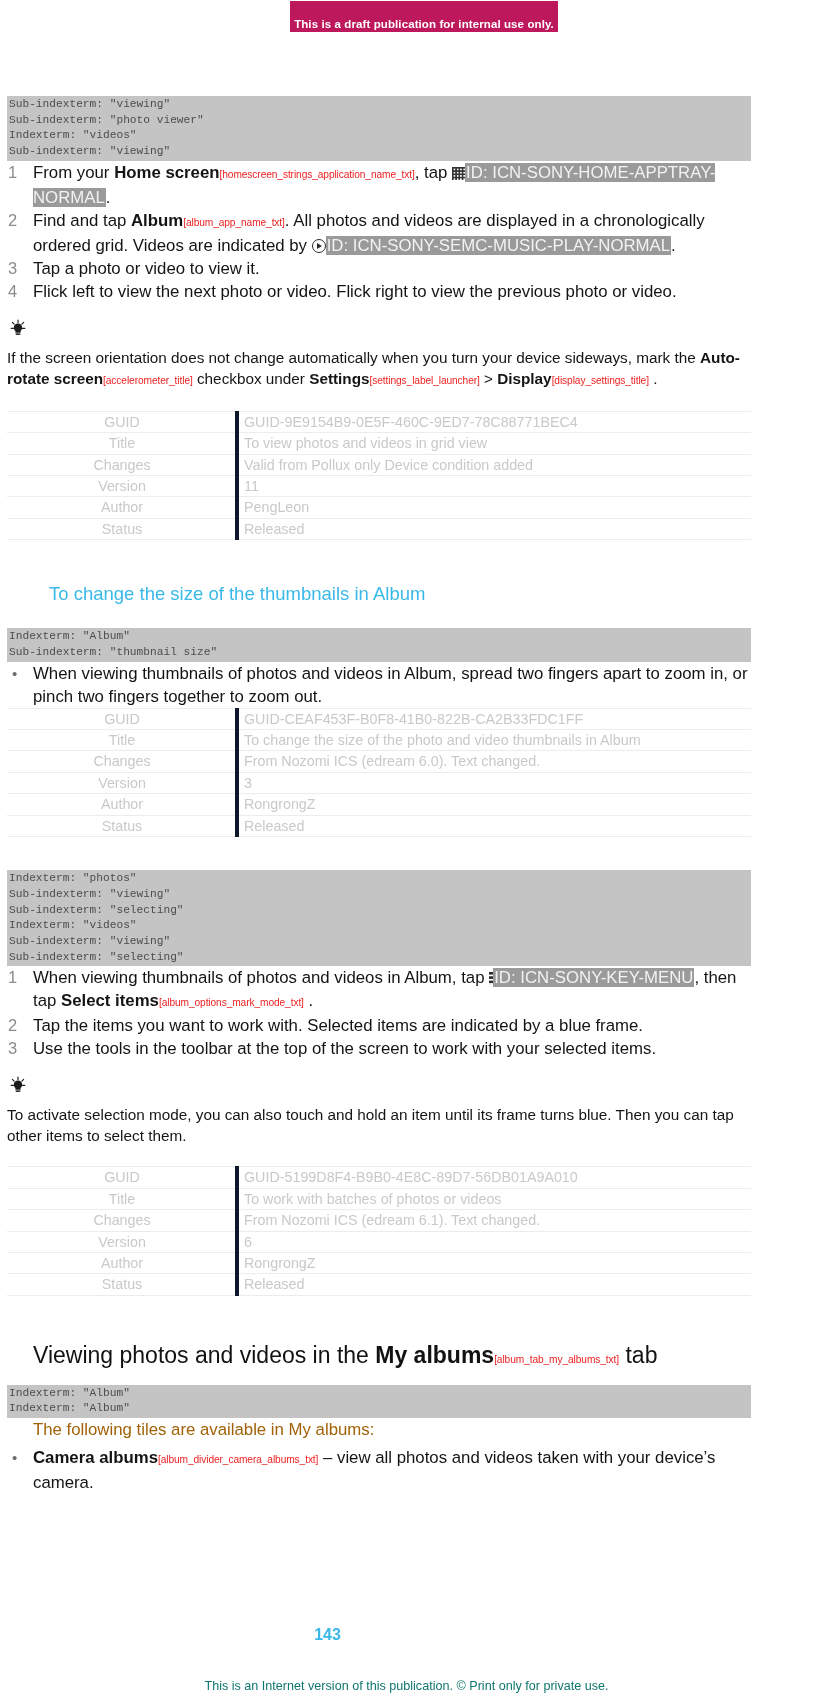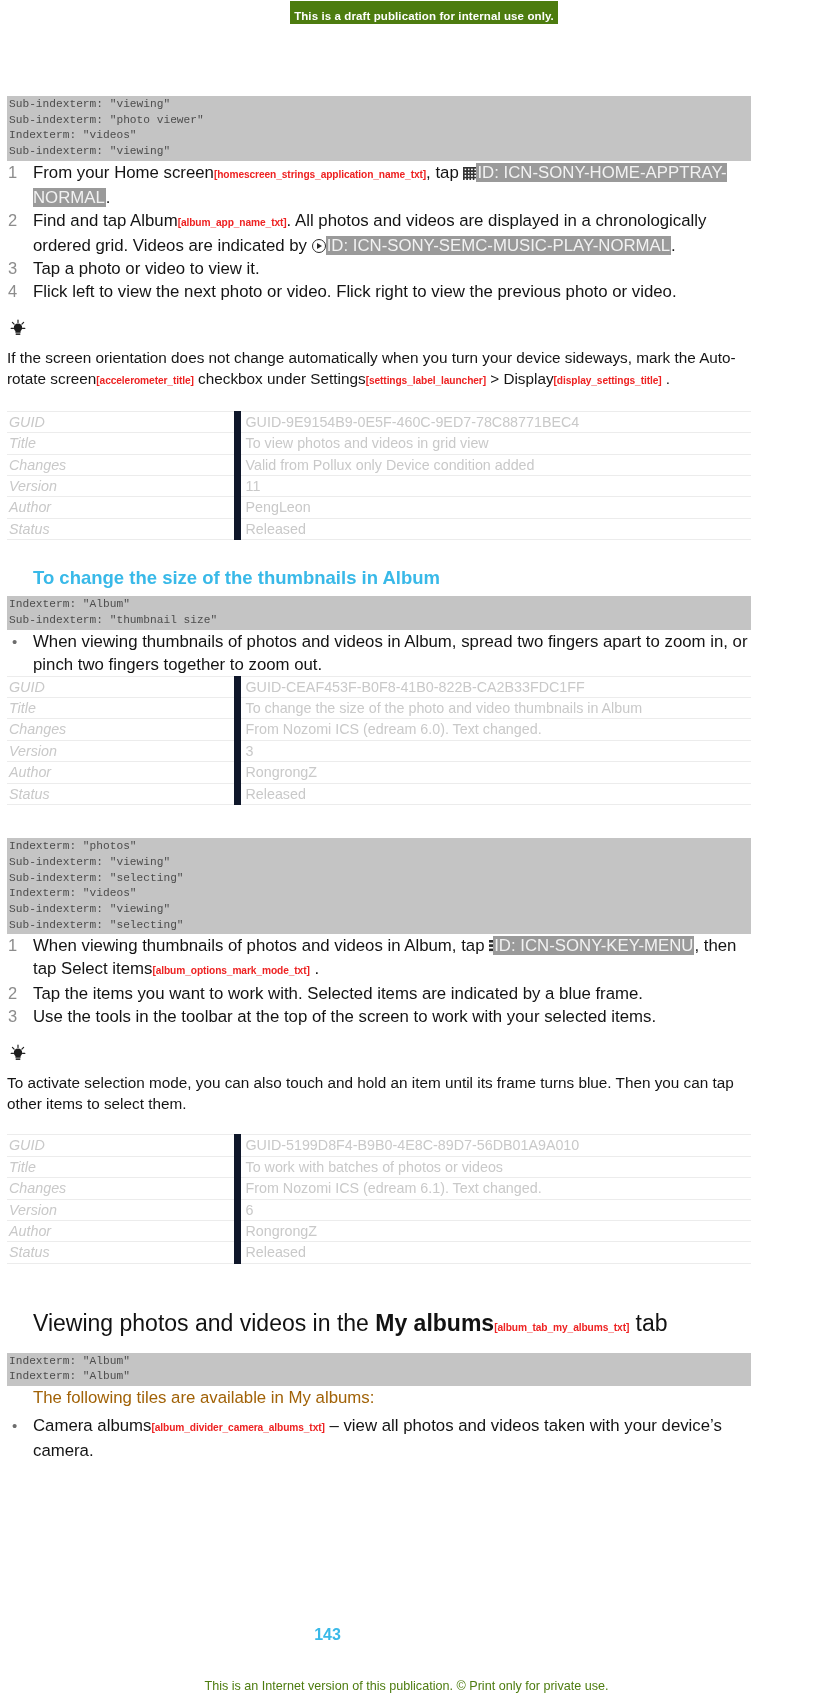--- a/index.html
+++ b/index.html
@@ -18,26 +18,26 @@
 
   
   .draft-banner {
     position: absolute;
     top: 0; left: 0;
     width: 813px;
     text-align: center;
     padding-top: 1px;
   }
   .draft-banner span {
-    background: #4d7c0f;
+    background: #be185d;
     color: #ffffff;
     font-size: 11.5px;
     font-weight: bold;
     letter-spacing: 0.1px;
-    padding: 9px 4px 2px 4px;
+    padding: 17px 4px 2px 4px;
     display: inline-block;
     line-height: 12px;
     margin-left: 35px;
   }
 
   
   .page {
     position: absolute;
     top: 96px;
     left: 7px;
@@ -84,25 +84,25 @@
     padding-left: 5px;
     font-size: 15px;
     line-height: 23px;
   }
   .step-body {
     flex: 1 1 auto;
     font-size: 16.8px;
     line-height: 23px;
     color: #141414;
   }
-  b, .ui { font-weight: normal; }
+  b, .ui { font-weight: bold; }
   .sid {
     color: #ee2222;
     font-size: 10.2px;
-    font-weight: bold;
+    font-weight: normal;
     vertical-align: baseline;
     letter-spacing: -0.1px;
     margin-top: 36px;
   }
   .icnid {
     background: #9a9a9a;
     color: #f2f2f2;
     padding: 0 1px;
   }
 
@@ -171,31 +171,31 @@
   table.meta td {
     border-bottom: 1px solid #ececec;
     padding: 1px 0 1px 2px;
     font-size: 14.3px;
     line-height: 18.4px;
     vertical-align: top;
   }
   table.meta tr:first-child td { border-top: 1px solid #ececec; }
   table.meta td.k {
     width: 230px;
-    font-style: italic;
-    border-right: 7px solid #0f172a;
+    border-right: 4px solid #0f172a;
+    text-align: center;
   }
   table.meta td.v { padding-left: 5px; margin-left: 12px; }
 
   
   h3.sub {
     color: #39b9e8;
     font-size: 18.5px;
-    font-weight: bold;
-    margin: 0;
+    font-weight: normal;
+    margin: 16px;
     padding: 0 0 0 26px;
     line-height: 24px;
   }
   h2.sect {
     color: #121212;
     font-size: 23px;
     font-weight: normal;
     margin: 0;
     padding: 0 0 0 26px;
     line-height: 30px;
@@ -218,21 +218,21 @@
     color: #39b9e8;
     font-size: 16px;
     font-weight: bold;
   }
   .footnote {
     position: absolute;
     top: 1679px;
     left: 0;
     width: 813px;
     text-align: center;
-    color: #4d7c0f;
+    color: #0f766e;
     font-size: 12.6px;
   }
 </style>
 </head>
 <body>
 
 <div class="draft-banner">
   <span>This is a draft publication for internal use only.</span>
 </div>
 

